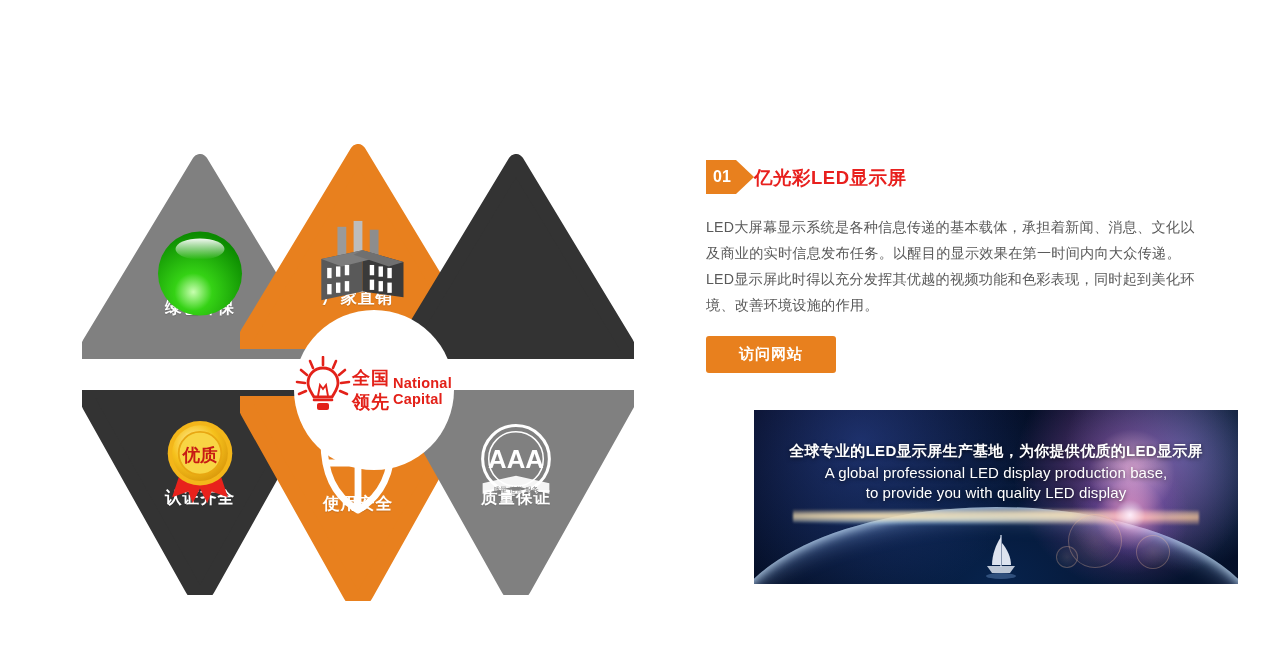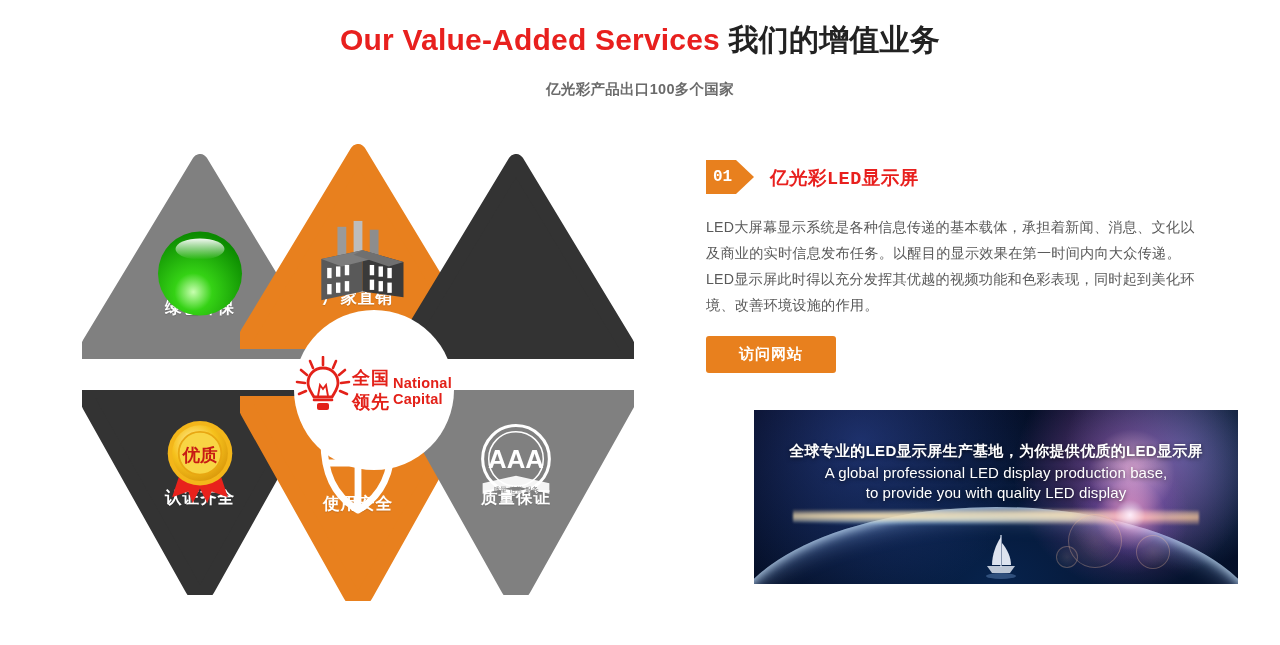--- a/index.html
+++ b/index.html
@@ -52,21 +52,21 @@
     background: #ffffff; border-radius: 50%;
     display: flex; flex-direction: row; align-items: center; justify-content: center;
     z-index: 5;
   }
   .center-circle .bulb { margin-bottom: 4px; }
   .center-zh { color: #E32119; font-size: 18px; font-weight: bold; letter-spacing: 1px; }
   .center-en { color: #E32119; font-size: 14.5px; font-weight: bold; margin-top: 2px; letter-spacing: .2px; }
 
   
   .right { position: absolute; left: 706px; top: 160px; width: 500px; }
-  .badge-row { display: flex; align-items: center; gap: 16px; font-family: Liberation Mono, monospace; }
+  .badge-row { display: flex; align-items: center; gap: 0; }
   .num-badge {
     position: relative; width: 48px; height: 34px; display: flex;
     align-items: center; justify-content: flex-start;
   }
   .num-badge svg { position: absolute; left: 0; top: 0; }
   .num-badge span {
     position: relative; z-index: 2; color: #ffffff; font-size: 16px;
     font-weight: bold; padding-left: 7px;
   }
   .sec-title { color: #E8201E; font-size: 18.5px; font-weight: bold; letter-spacing: .5px; }
@@ -141,27 +141,20 @@
   .btext .be1, .btext .be2 {
     color: #ffffff; font-size: 15px; font-weight: normal; letter-spacing: .1px;
     margin-top: 3px; text-shadow: 0 1px 4px rgba(0,0,0,.65);
   }
 </style>
 </head>
 <body>
 
 <div class="page">
 
-  <div class="header">
-    <div class="title">
-      <span class="en">Our Value-Added Services</span>
-      <span class="zh">我们的增值业务</span>
-    </div>
-    <div class="subtitle">亿光彩产品出口100多个国家</div>
-  </div>
 
   <div class="hexwrap">
 
     <div class="tri up t-green">
       <svg viewBox="0 0 236 205" aria-hidden="true">
         <path d="M118 8 L228 190 Q236 205 220 205 L16 205 Q0 205 8 190 Z" fill="#808080" stroke="#808080" stroke-width="16" stroke-linejoin="round"></path>
       </svg>
       <div class="content">
         <div class="ico">
           <svg width="52" height="52" viewBox="0 0 52 52">

